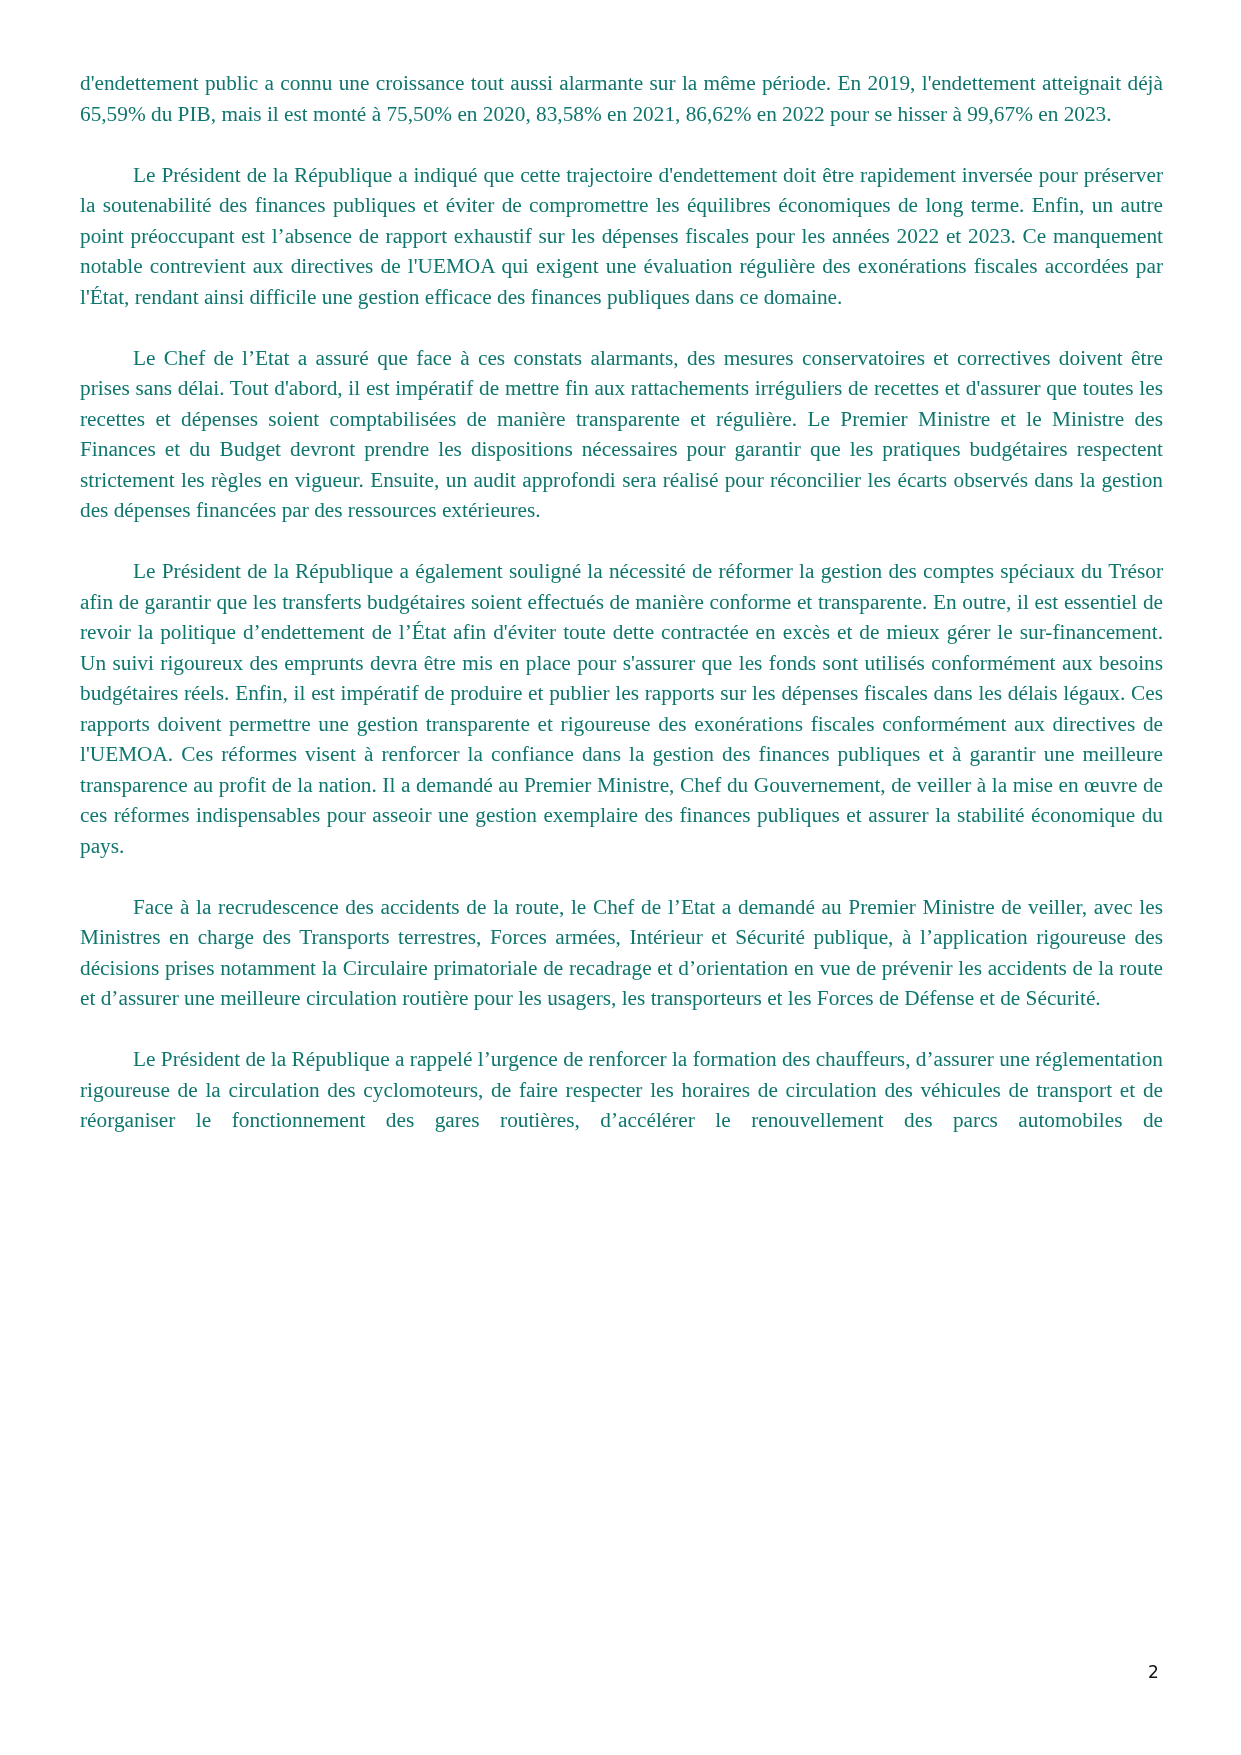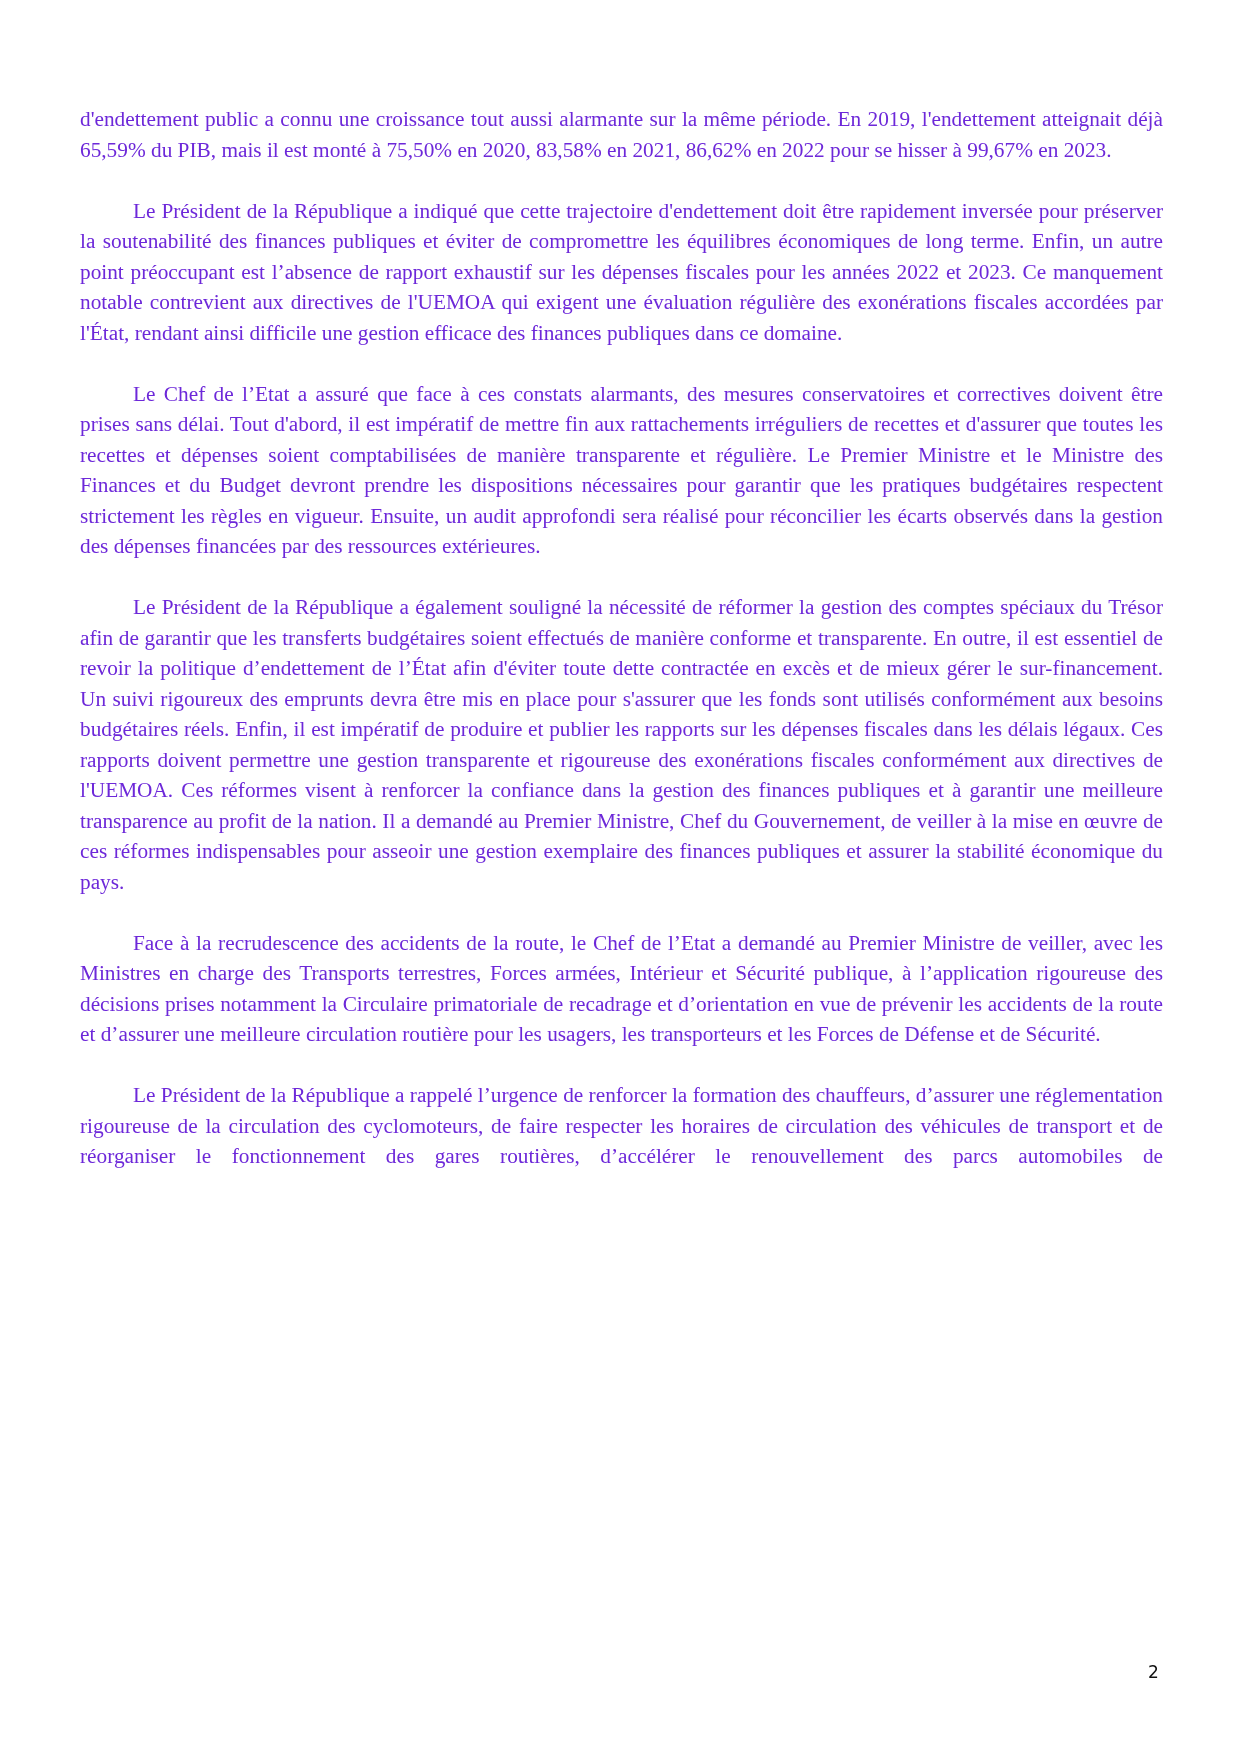--- a/index.html
+++ b/index.html
@@ -5,22 +5,21 @@
     html, body { margin: 0; padding: 0; background: #ffffff; }
     body { width: 1241px; height: 1755px; position: relative; overflow: hidden; }
     .page {
       position: absolute;
       left: 80px;
       top: 68px;
       width: 1083px;
       font-family: "Liberation Serif", "DejaVu Serif", serif;
       font-size: 21.3px;
       line-height: 30.5px;
-      color: #6d28d9;
-      margin-top: 36px;
+      color: #0f766e;
     }
     .para {
       margin: 0 0 30.5px 0;
       text-align: justify;
       text-indent: 0;
     }
     .para.indent { text-indent: 53px; }
     .para.last { margin-bottom: 0; text-align-last: justify; }
     .page-number {
       position: absolute;

